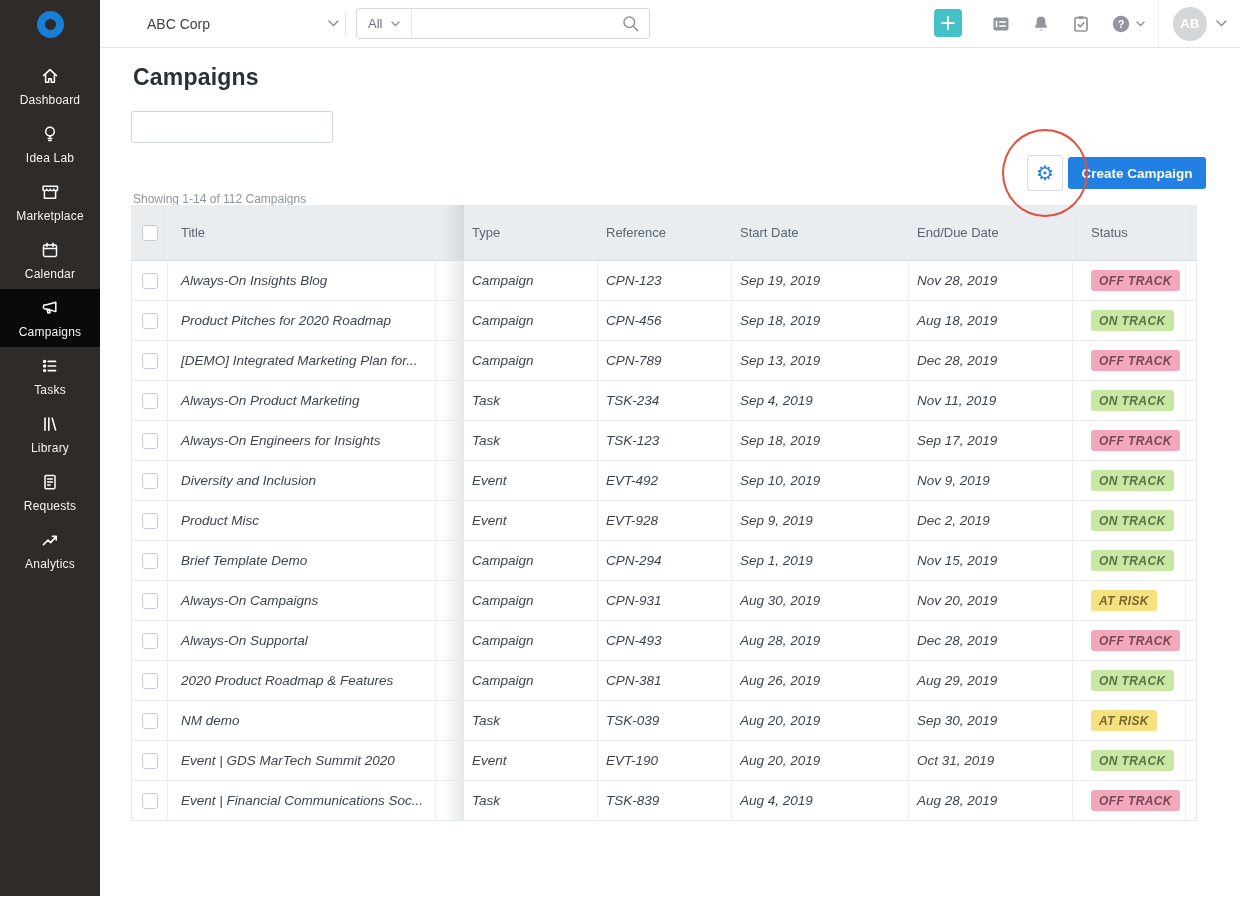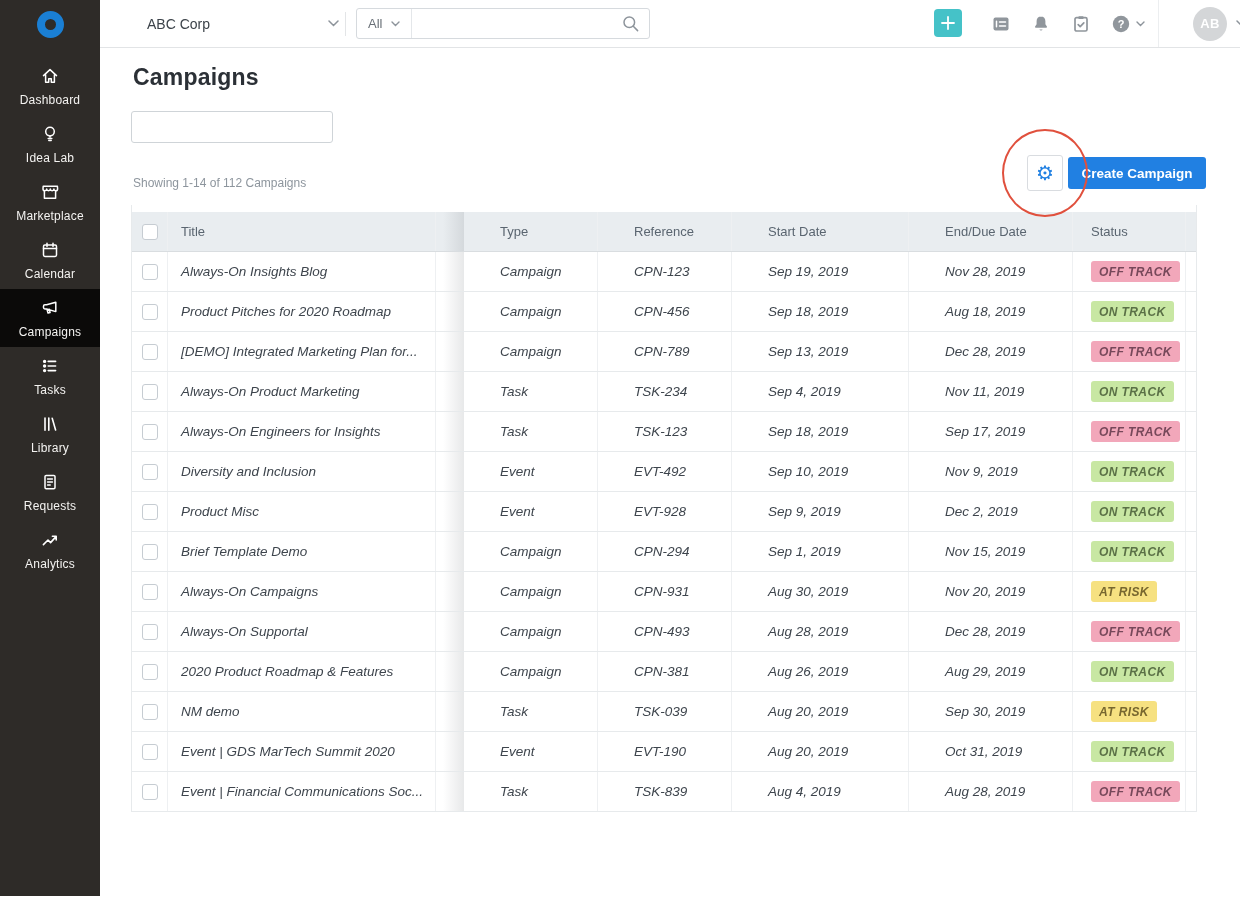--- a/index.html
+++ b/index.html
@@ -53,21 +53,20 @@
   .icon-feed { left:989px; top:12px; width:24px; height:24px; }
   .icon-bell { left:1029px; top:12px; width:24px; height:24px; }
   .icon-clip { left:1069px; top:12px; width:24px; height:24px; }
   .icon-help { left:1108px; top:12px; width:40px; height:24px; gap:5px; }
   .tb-divider2 { position:absolute; left:1158px; top:0; width:1px; height:47px; background:#eceef0; }
   .avatar-group { position:absolute; left:1173px; top:0; height:47px; display:flex; align-items:center; gap:9px; cursor:pointer; }
   .avatar {
     width:34px; height:34px; border-radius:50%; background:#d4d6d8;
     color:#fff; font-size:13px; font-weight:bold; display:flex; align-items:center; justify-content:center;
     letter-spacing:.3px;
-    margin-left:20px;
   }
 
   
   .sidebar {
     position:absolute; left:0; top:47px; width:100px; height:849px;
     background:var(--sidebar-bg,#2e2b28); z-index:2; padding-top:10px;
   }
   .nav-item {
     height:58px; display:flex; flex-direction:column; align-items:center; justify-content:center;
     gap:7px; color:#f4f3f1; font-size:12px; cursor:pointer; letter-spacing:.2px;
@@ -82,21 +81,21 @@
   }
   .page-search {
     position:absolute; left:131px; top:111px; width:202px; height:32px;
     border:1px solid #cfd4d8; border-radius:3px; display:flex; align-items:center; background:#fff;
   }
   .page-search input {
     flex:1; height:100%; border:none; outline:none; padding:0 10px;
     font-family:"Liberation Sans",sans-serif; font-size:13px; color:#3e454d; background:transparent;
   }
   .page-search .mag { margin-right:9px; }
-  .summary { position:absolute; left:133px; top:176px; font-size:12px; color:#8d959d; }
+  .summary { position:absolute; left:133px; top:192px; font-size:12px; color:#8d959d; }
   .gear-btn {
     position:absolute; left:1027px; top:155px; width:36px; height:36px;
     background:#fff; border:1px solid #d9dce0; border-radius:3px;
     color:var(--accent,#2180e2); font-size:20px; line-height:1;
     display:flex; align-items:center; justify-content:center; cursor:pointer; z-index:4;
   }
   .create-btn {
     position:absolute; left:1068px; top:157px; width:138px; height:32px;
     background:var(--accent,#2180e2); color:#fff; border:none; border-radius:3px;
     font-family:"Liberation Sans",sans-serif; font-size:13.5px; font-weight:bold; cursor:pointer; z-index:4;
@@ -107,36 +106,36 @@
     pointer-events:none; z-index:6; background:transparent;
   }
 
   
   .table {
     position:absolute; left:131px; top:205px; width:1066px;
     border-left:1px solid #e7eaec; border-right:1px solid #e7eaec; z-index:1;
     --cols: 36px 268px 28px 134px 134px 177px 164px 113px 12px;
   }
   .thead {
-    display:grid; grid-template-columns:var(--cols); height:40px;
+    display:grid; grid-template-columns:var(--cols); height:56px;
     background:var(--thead-bg,#e9edf0); border-bottom:1px solid #d9dde0;
-    color:#5a6570; font-size:13px;margin-top:7px;
+    color:#5a6570; font-size:13px;
   }
   .trow {
     display:grid; grid-template-columns:var(--cols); height:40px;
     background:#fff; border-bottom:1px solid #e7eaec;
     font-size:13.5px; color:#3e454d; cursor:pointer;font-style:italic;
   }
   .cell {
     display:flex; align-items:center; padding:0 12px;
     border-right:1px solid #eef0f2; overflow:hidden; white-space:nowrap;
   }
   .cell.cb { justify-content:center; padding:0; }
   .cell.title { padding-left:13px; }
-  .cell.pad20 { padding-left:36px; }
+  .cell.pad20 { padding-left:8px; }
   .cell.status-c { padding-left:18px; }
   .cell.spacer {
     padding:0; border-right:none;
     background-image:linear-gradient(to right, rgba(62,69,76,0) 25%, rgba(62,69,76,0.12) 100%);
   }
   .thead .cell.spacer { background-color:var(--thead-bg,#e9edf0); }
   .cell.endcap { padding:0; border-right:none; }
   .checkbox {
     width:16px; height:16px; border:1.5px solid #c6ccd2; border-radius:3px; background:#fff; cursor:pointer;
   }

